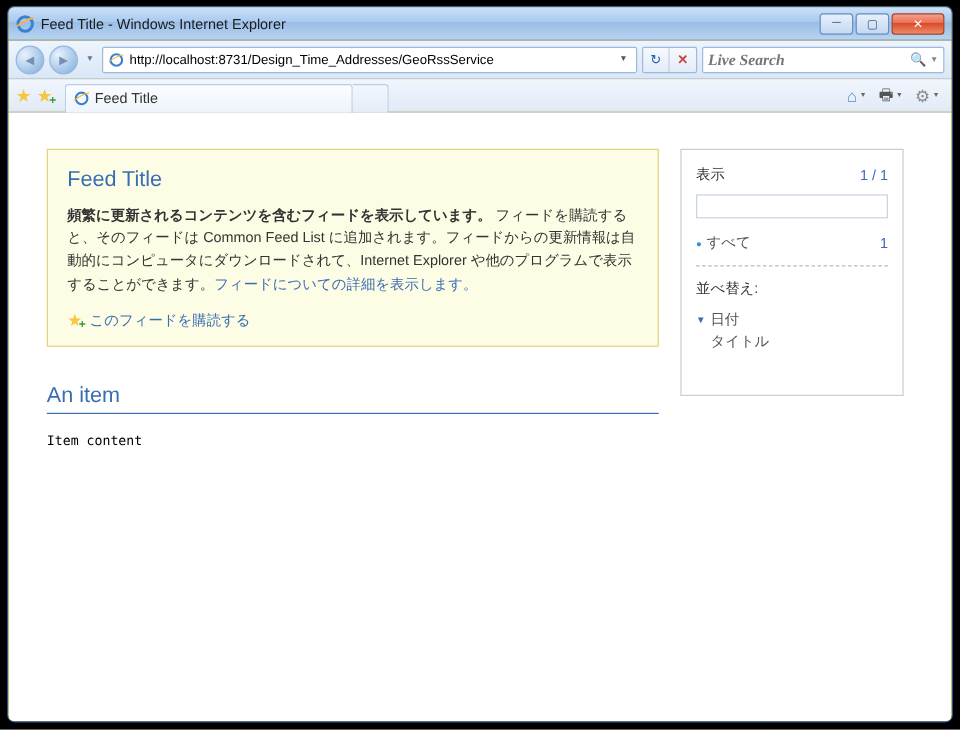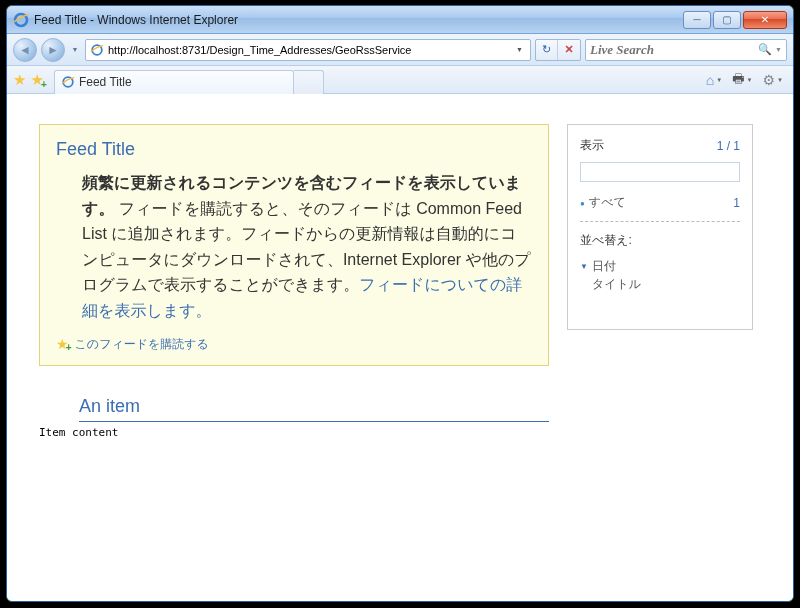--- a/index.html
+++ b/index.html
@@ -233,48 +233,46 @@
   border: 1px solid #e2d47a;
   padding: 14px 16px 12px;
 }
 .feed-title {
   color: #3b6db3;
   font-size: 18px;
   font-weight: normal;
   margin-bottom: 10px;
 }
 .feed-body {
-  font-size: 16px;
+  font-size: 12px;
   color: #333;
   line-height: 1.6;
-  margin-left: 26px;
 }
 .feed-body .bold { font-weight: bold; }
 .feed-body .link1 { color: #3b6db3; cursor: pointer; }
 .subscribe {
   margin-top: 12px;
   display: flex;
   align-items: center;
   gap: 6px;
 }
 .subscribe .star-plus { font-size: 14px; }
 .subscribe .link1 { color: #3b6db3; cursor: pointer; font-size: 12px; }
 .item-title {
   color: #3b6db3;
   font-size: 18px;
   font-weight: normal;
   margin-top: 30px;
   padding-bottom: 4px;
   border-bottom: 1px solid #3b6db3;
-  margin-left: 40px;
 }
 .item-content {
   font-family: monospace;
   font-size: 11px;
-  margin-top: 4px;
+  margin-top: 16px;
 }
 .side-col {
   width: 186px;
   border: 1px solid #ccc;
   padding: 12px 12px 36px;
   align-self: flex-start;
 }
 .side-row {
   display: flex;
   justify-content: space-between;

